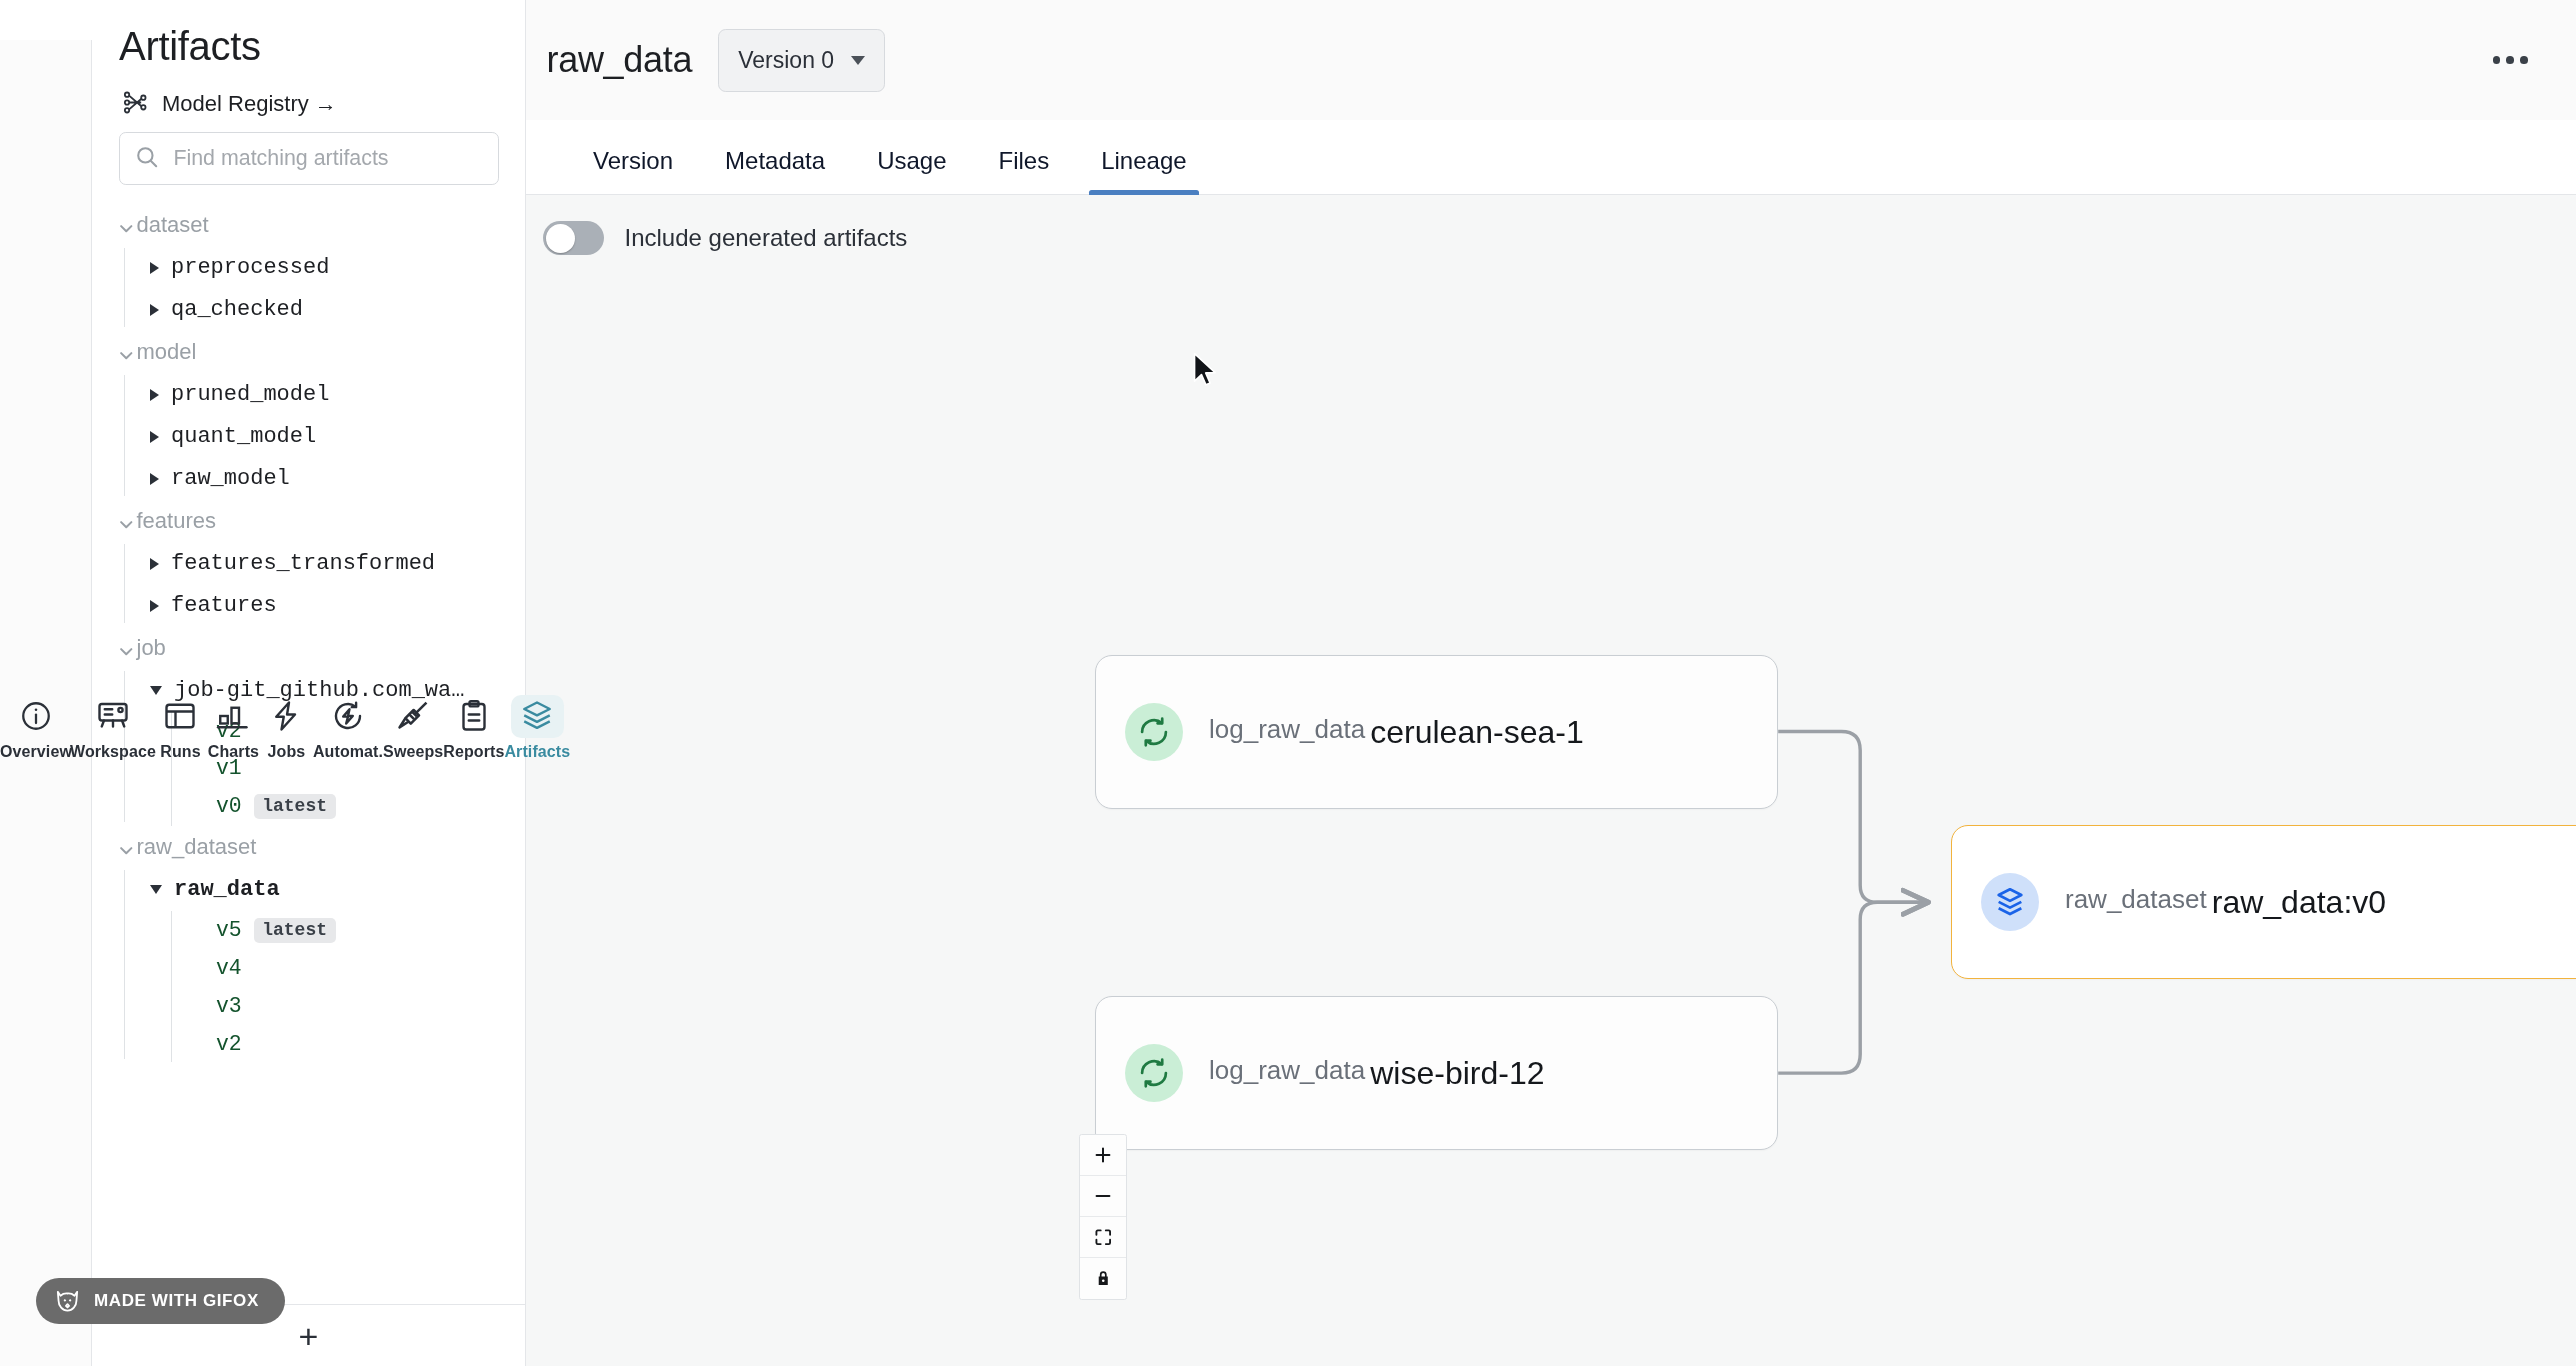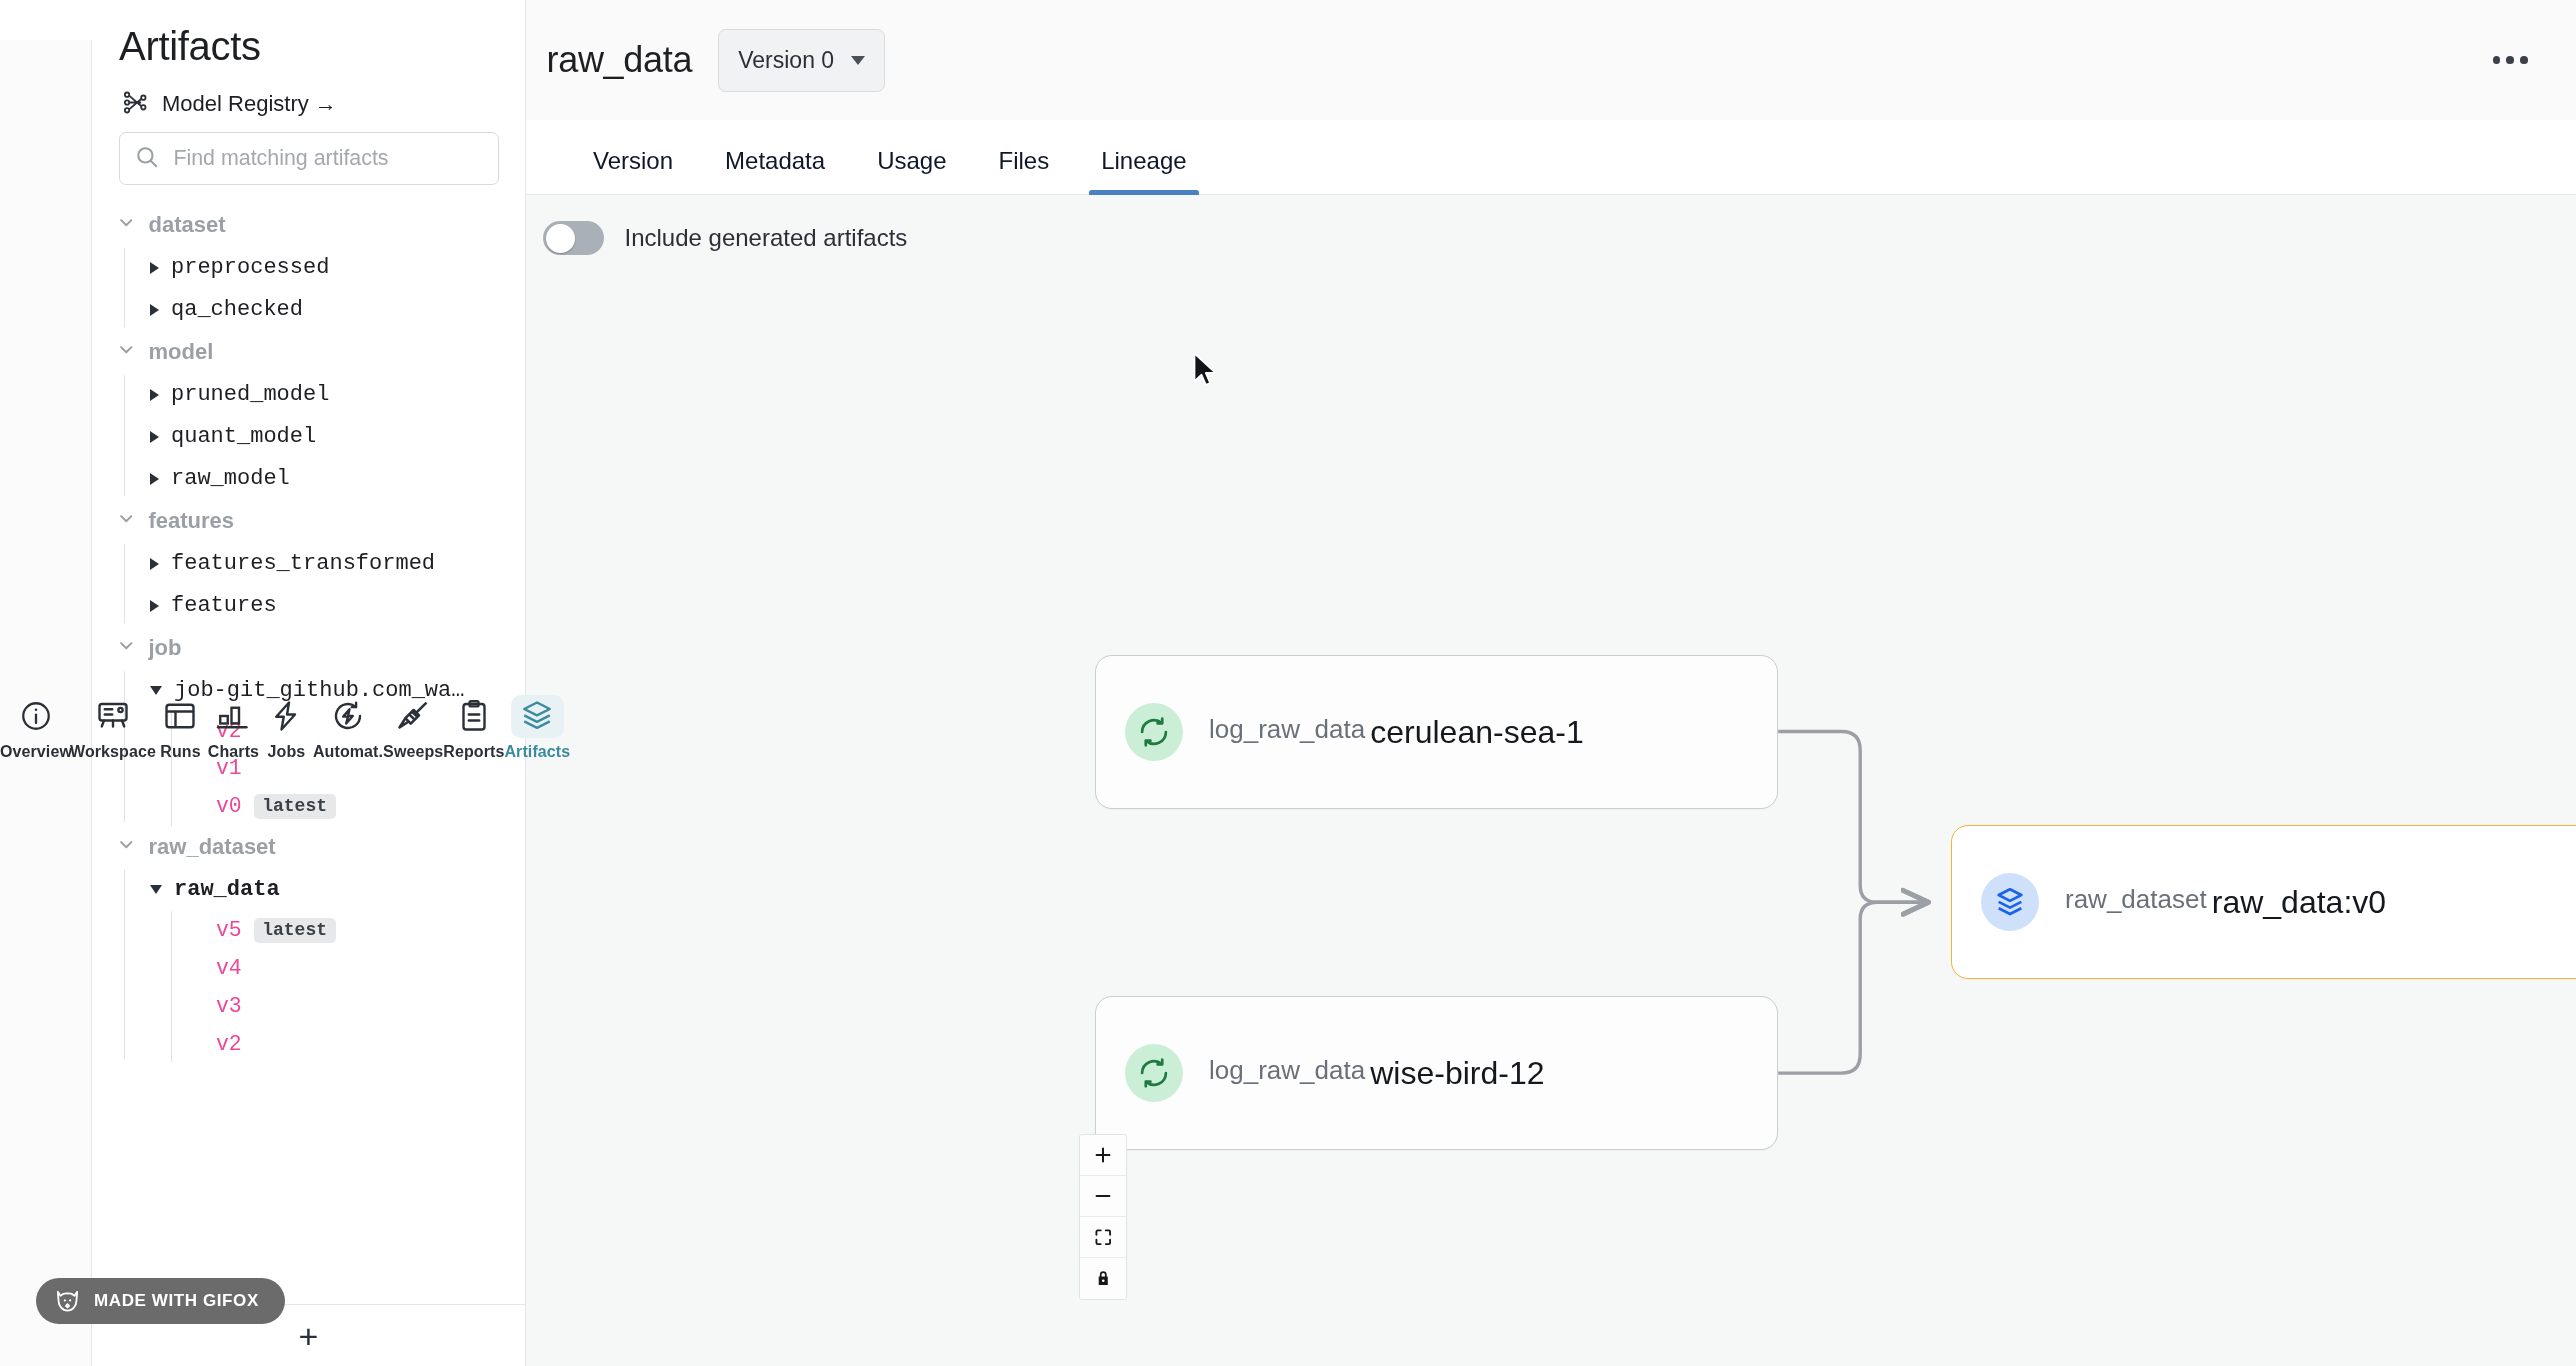--- a/index.html
+++ b/index.html
@@ -74,22 +74,22 @@
   .search-box input {
     border: 0; outline: 0; font-size: 21.4px; color: #1d1f23;
     font-family: "Liberation Sans", sans-serif;
     width: 100%; background: transparent;
   }
   .search-box input::placeholder { color: #a4a8ad; }
 
   .tree-scroll { flex: 1; overflow: hidden; padding-top: 19px; position: relative; }
 
   .grp-row {
-    display: flex; align-items: flex-start; gap: 12px;
-    padding: 8.5px 0 8.5px 24px; cursor: pointer; font-weight: bold;
+    display: flex; align-items: flex-end; gap: 0;
+    padding: 8.5px 0 8.5px 24px; cursor: pointer;
   }
   .grp-label { font-size: 22px; color: #9aa0a6; }
   .grp-children { position: relative; padding-left: 19px; font-family: Liberation Mono, monospace; }
   .grp-children::before {
     content: ""; position: absolute; left: 32px; top: 1.7px; bottom: 3.4px;
     width: 0.9px; background: #dfe2e5;
   }
   .art-row {
     display: flex; align-items: center; gap: 12px;
     padding: 8.5px 0 8.5px 39px; cursor: pointer;
@@ -98,21 +98,21 @@
   .art-row.sel .art-label { font-weight: 700; }
   .ver-children { position: relative; padding-left: 26px; }
   .ver-children::before {
     content: ""; position: absolute; left: 60px; top: 0px; bottom: 0px;
     width: 0.9px; background: #dfe2e5;
   }
   .ver-row {
     display: flex; align-items: center; gap: 12px;
     padding: 6.8px 0 6.8px 79px; cursor: pointer;
   }
-  .ver-label { font-size: 21.4px; color: #ec4899; }
+  .ver-label { font-size: 21.4px; color: #14532d; }
   .badge {
     font-size: 18px; font-weight: 700; color: #3a4048;
     background: #e7e8ea; border-radius: 5.1px; padding: 2.6px 8.5px;
   }
   .caret-d { width: 0; height: 0; border-left: 6.8px solid transparent; border-right: 6.8px solid transparent; border-top: 9.4px solid #2b3038; }
   .caret-r { width: 0; height: 0; border-top: 6.8px solid transparent; border-bottom: 6.8px solid transparent; border-left: 9.4px solid #2b3038; }
   .chev { width: 20.5px; height: 20.5px; }
 
   .tree-footer {
     height: 63px; border-top: 0.9px solid #e4e6e9;

